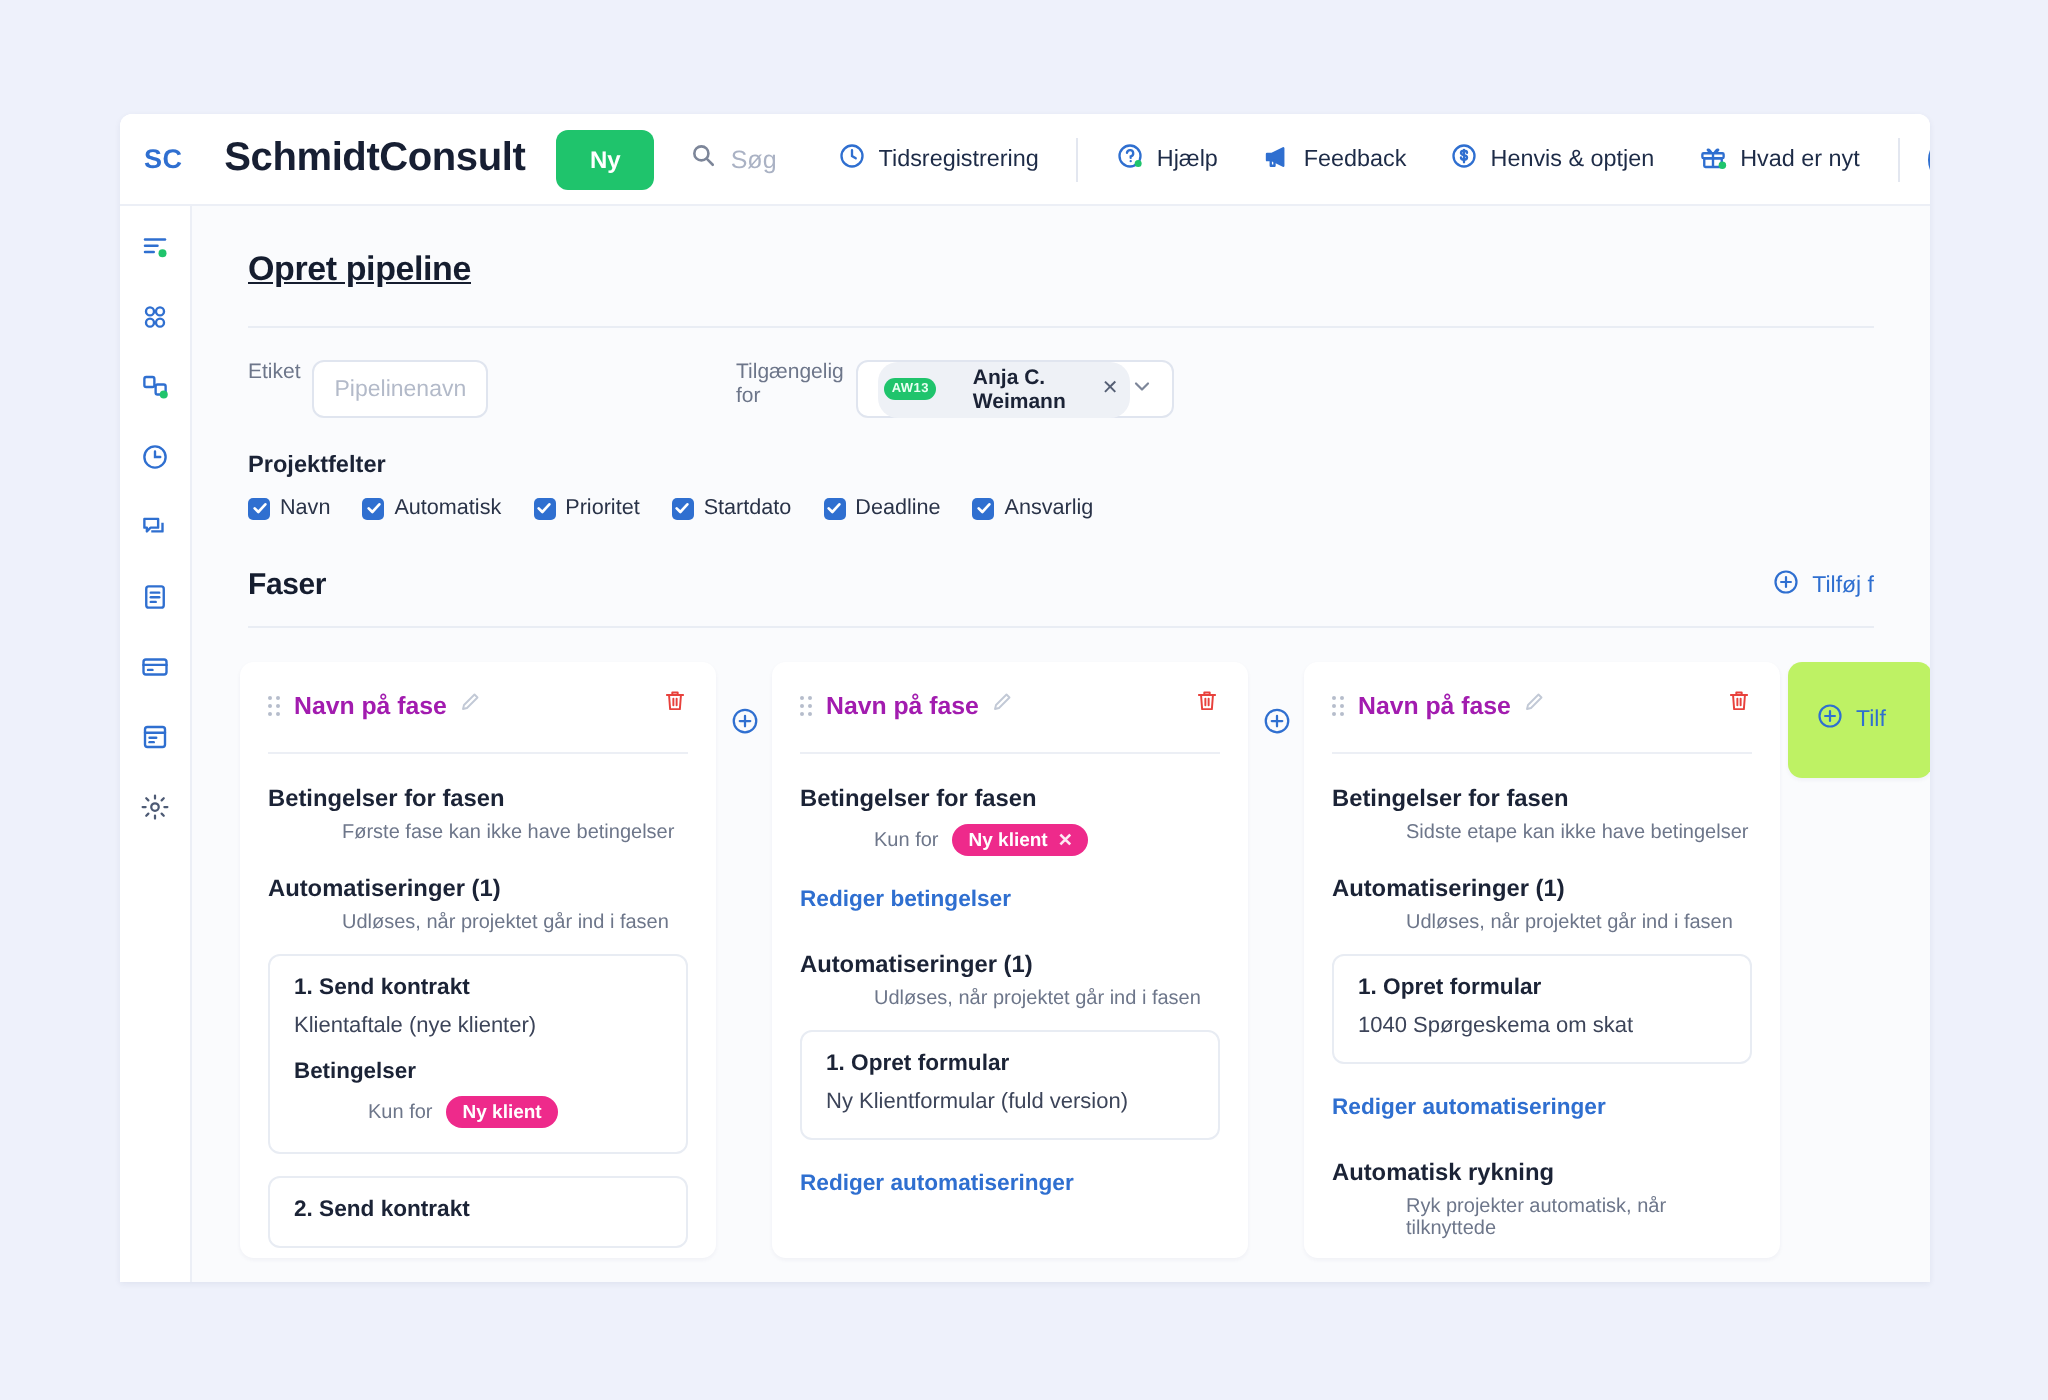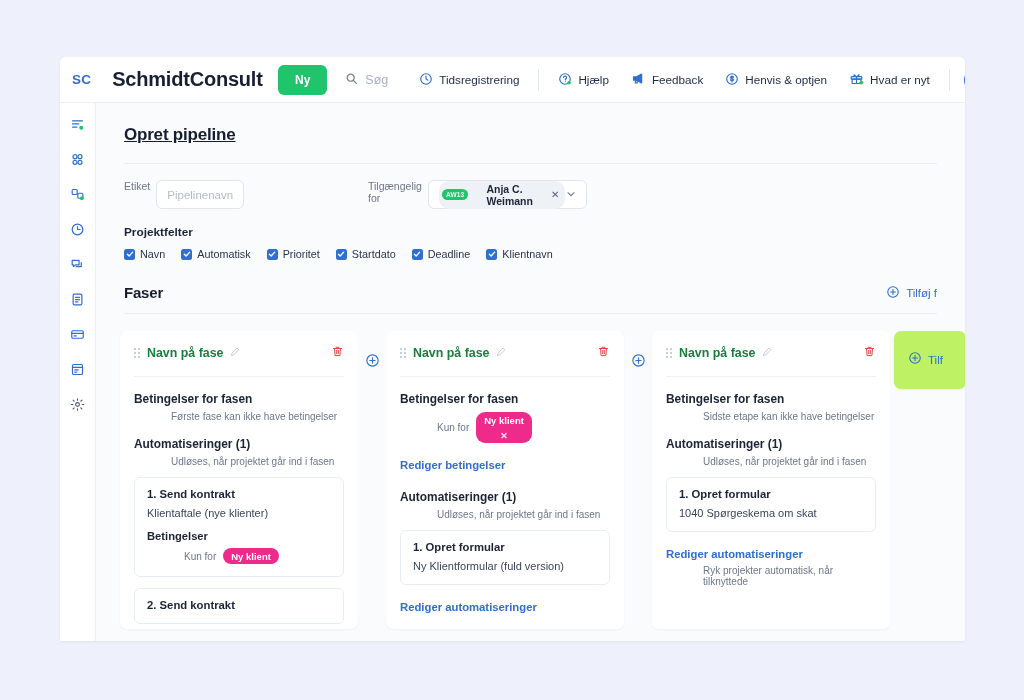--- a/index.html
+++ b/index.html
@@ -186,21 +186,21 @@
     border-radius: 7px;
     box-shadow: 0 1px 2px rgba(30,40,90,.05);
     padding: 13px 14px 0 14px;
     height: 298px;
     overflow: hidden;
     flex: 0 0 238px;
   }
   .phase-head { display: flex; align-items: center; gap: 7px; }
   .grip { display: grid; grid-template-columns: 2px 2px; gap: 2px; cursor: grab; }
   .grip i { width: 2px; height: 2px; background: #b6bdcc; border-radius: 50%; display: block; }
-  .phase-name { font-size: 12.4px; font-weight: bold; color: #15803d; text-align: right; }
+  .phase-name { font-size: 12.4px; font-weight: bold; color: #a21caf; text-align: right; }
   .pencil { cursor: pointer; margin-left: -1px; }
   .phase-actions { margin-left: auto; display: flex; align-items: center; }
   .trash { cursor: pointer; }
   .phase-hr { height: 1px; background: #eceff5; margin: 14px 0 0 0; }
 
   .add-between {
     width: 28px; display: flex; align-items: flex-start; justify-content: center;
     padding-top: 22px; flex: 0 0 28px;
   }
   .circ-plus { cursor: pointer; }
@@ -218,21 +218,21 @@
   }
   .addphase-label { font-size: 11.5px; color: #2f6fd0; font-weight: 500; white-space: nowrap; }
 
   .blk-title { font-size: 11.9px; font-weight: bold; color: #1b2336; margin-top: 15px; }
   .blk-sub { font-size: 10px; color: #6d768a; margin-top: 5px; margin-left: 37px; }
   .blk-sub-row { display: flex; align-items: center; gap: 7px; margin-top: 6px; }
   .pill-pink {
     background: #ee2a8b; color: #ffffff;
     font-size: 9.5px; font-weight: bold;
     border-radius: 9px; padding: 2.5px 8px;
-    display: inline-flex; align-items: center; gap: 5px; flex-direction: column;
+    display: inline-flex; align-items: center; gap: 5px;
   }
   .pill-pink .px { font-size: 9px; cursor: pointer; opacity: .9; }
 
   .link-inline {
     font-size: 11.3px; color: #2f6fd0; font-weight: bold;
     margin-top: 16px; cursor: pointer; display: block;
   }
 
   .auto-box {
     background: #ffffff;
@@ -507,21 +507,21 @@
               </svg>
             </span>
           <span class="check-label">Deadline</span>
         </div>
         <div class="check">
           <span class="cbox">
               <svg width="8" height="8" viewBox="0 0 24 24" fill="none" stroke="#fff" stroke-width="4" stroke-linecap="round" stroke-linejoin="round">
                 <polyline points="4 12.5 9.5 18 20 6.5"></polyline>
               </svg>
             </span>
-          <span class="check-label">Klientnavn</span>
+          <span class="check-label">Ansvarlig</span>
         </div>
       </div>
 
       <div class="faser-head">
         <div class="faser-title">Faser</div>
         <div class="link-blue">
           <span>
             <svg width="14" height="14" viewBox="0 0 24 24" fill="none" stroke="#2f6fd0" stroke-width="1.9" stroke-linecap="round">
                 <circle cx="12" cy="12" r="9"></circle>
                 <line x1="12" y1="7.8" x2="12" y2="16.2"></line>
@@ -696,20 +696,21 @@
             <div class="blk-title">Automatiseringer (1)</div>
             <div class="blk-sub">Udløses, når projektet går ind i fasen</div>
 
             <div class="auto-box">
               <div class="auto-title">1. Opret formular</div>
               <div class="auto-desc">1040 Spørgeskema om skat</div>
             </div>
 
             <span class="link-inline">Rediger automatiseringer</span>
 
+            <div class="blk-title" style="margin-top:19px;">Automatisk rykning</div>
             <div class="blk-sub">Ryk projekter automatisk, når tilknyttede</div>
           </div>
         </div>
 
         <div class="addphase-card">
           <span>
             <svg width="14" height="14" viewBox="0 0 24 24" fill="none" stroke="#2f6fd0" stroke-width="1.9" stroke-linecap="round">
                 <circle cx="12" cy="12" r="9"></circle>
                 <line x1="12" y1="7.8" x2="12" y2="16.2"></line>
                 <line x1="7.8" y1="12" x2="16.2" y2="12"></line>

